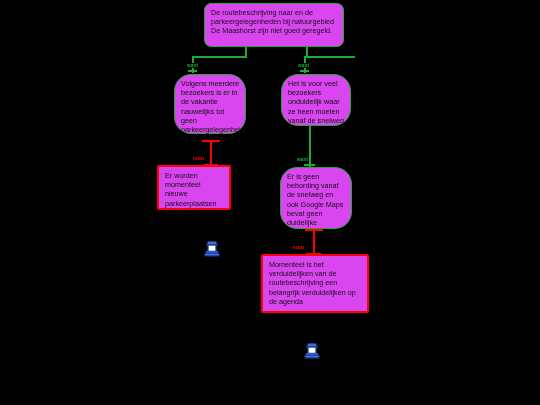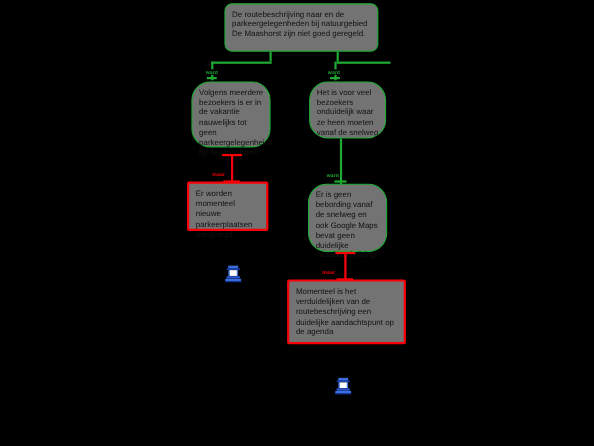--- a/index.html
+++ b/index.html
@@ -1,20 +1,20 @@
 <!DOCTYPE html>
 <html><head>
 <meta charset="utf-8">
 <style>
   html,body{margin:0;padding:0;background:#000;}
   body{width:540px;height:405px;overflow:hidden;
        font-family:"Liberation Sans","DejaVu Sans",sans-serif;}
   #canvas{position:relative;width:540px;height:405px;background:#000;}
 
-  .node{position:absolute;background:#737373;box-sizing:border-box;
+  .node{position:absolute;background:#d946ef;box-sizing:border-box;
         color:#111;line-height:1.28;}
   .node .txt{display:block;padding:4px 5px 4px 6px;}
 
   .node.root{border:1.5px solid #1faa33;border-radius:7px;font-size:7.2px;}
   .node.reason{border:1.5px solid #1faa33;border-radius:17px;font-size:7.2px;}
   .node.objection{border:2px solid #fb0007;border-radius:2px;font-size:7.2px;}
 
   .conn{position:absolute;background:#1faa33;}
   .conn.red{background:#fb0007;}
 
@@ -50,21 +50,21 @@
 
   <div class="node reason" style="left:174px;top:74px;width:72px;height:60px;">
     <span class="txt">Volgens meerdere bezoekers is er in de vakantie nauwelijks tot geen parkeergelegenheid bij de Maashorst.</span>
   </div>
 
   <div class="conn red" style="left:210px;top:140px;width:2px;height:26px;"></div>
   <div class="conn red" style="left:202px;top:140px;width:18px;height:2px;"></div>
   <div class="conn red" style="left:203px;top:164px;width:15px;height:2px;"></div>
   <div class="elbl red" style="left:192px;top:156px;">maar</div>
 
-  <div class="node objection" style="left:170px;top:165px;width:74px;height:45px;">
+  <div class="node objection" style="left:157px;top:165px;width:74px;height:45px;">
     <span class="txt">Er worden momenteel nieuwe parkeerplaatsen aangelegd.</span>
   </div>
 
   <div class="node reason" style="left:281px;top:74px;width:70px;height:52px;">
     <span class="txt">Het is voor veel bezoekers onduidelijk waar ze heen moeten vanaf de snelweg</span>
   </div>
 
   <div class="conn" style="left:309px;top:126px;width:1.5px;height:42px;"></div>
   <div class="conn" style="left:304px;top:164px;width:11px;height:1.5px;"></div>
   <div class="elbl" style="left:296px;top:157px;">want</div>
@@ -72,21 +72,21 @@
   <div class="node reason" style="left:280px;top:167px;width:72px;height:62px;">
     <span class="txt">Er is geen bebording vanaf de snelweg en ook Google Maps bevat geen duidelijke routebeschrijving</span>
   </div>
 
   <div class="conn red" style="left:313px;top:229px;width:2px;height:26px;"></div>
   <div class="conn red" style="left:305px;top:229px;width:18px;height:2px;"></div>
   <div class="conn red" style="left:306px;top:253px;width:15px;height:2px;"></div>
   <div class="elbl red" style="left:292px;top:245px;">maar</div>
 
   <div class="node objection" style="left:261px;top:254px;width:108px;height:59px;">
-    <span class="txt">Momenteel is het verduidelijken van de routebeschrijving een duidelijke aandachtspunt op de agenda</span>
+    <span class="txt">Momenteel is het verduidelijken van de routebeschrijving een belangrijk verduidelijken op de agenda</span>
   </div>
 
   <div class="icon" style="left:203px;top:240px;">
     <svg viewBox="0 0 18 18" width="18" height="18" aria-hidden="true">
       <rect x="4.5" y="1.5" width="9" height="2.6" fill="#3b6fe0"></rect>
       <rect x="3" y="4" width="12" height="1.4" fill="#1b3fb5"></rect>
       <rect x="5.5" y="5.6" width="7" height="5.2" fill="#ffffff"></rect>
       <rect x="4.6" y="5.6" width="1.2" height="5.2" fill="#4a7ae8"></rect>
       <rect x="12.2" y="5.6" width="1.2" height="5.2" fill="#4a7ae8"></rect>
       <rect x="3" y="11" width="12" height="2.2" fill="#2a55cc"></rect>

